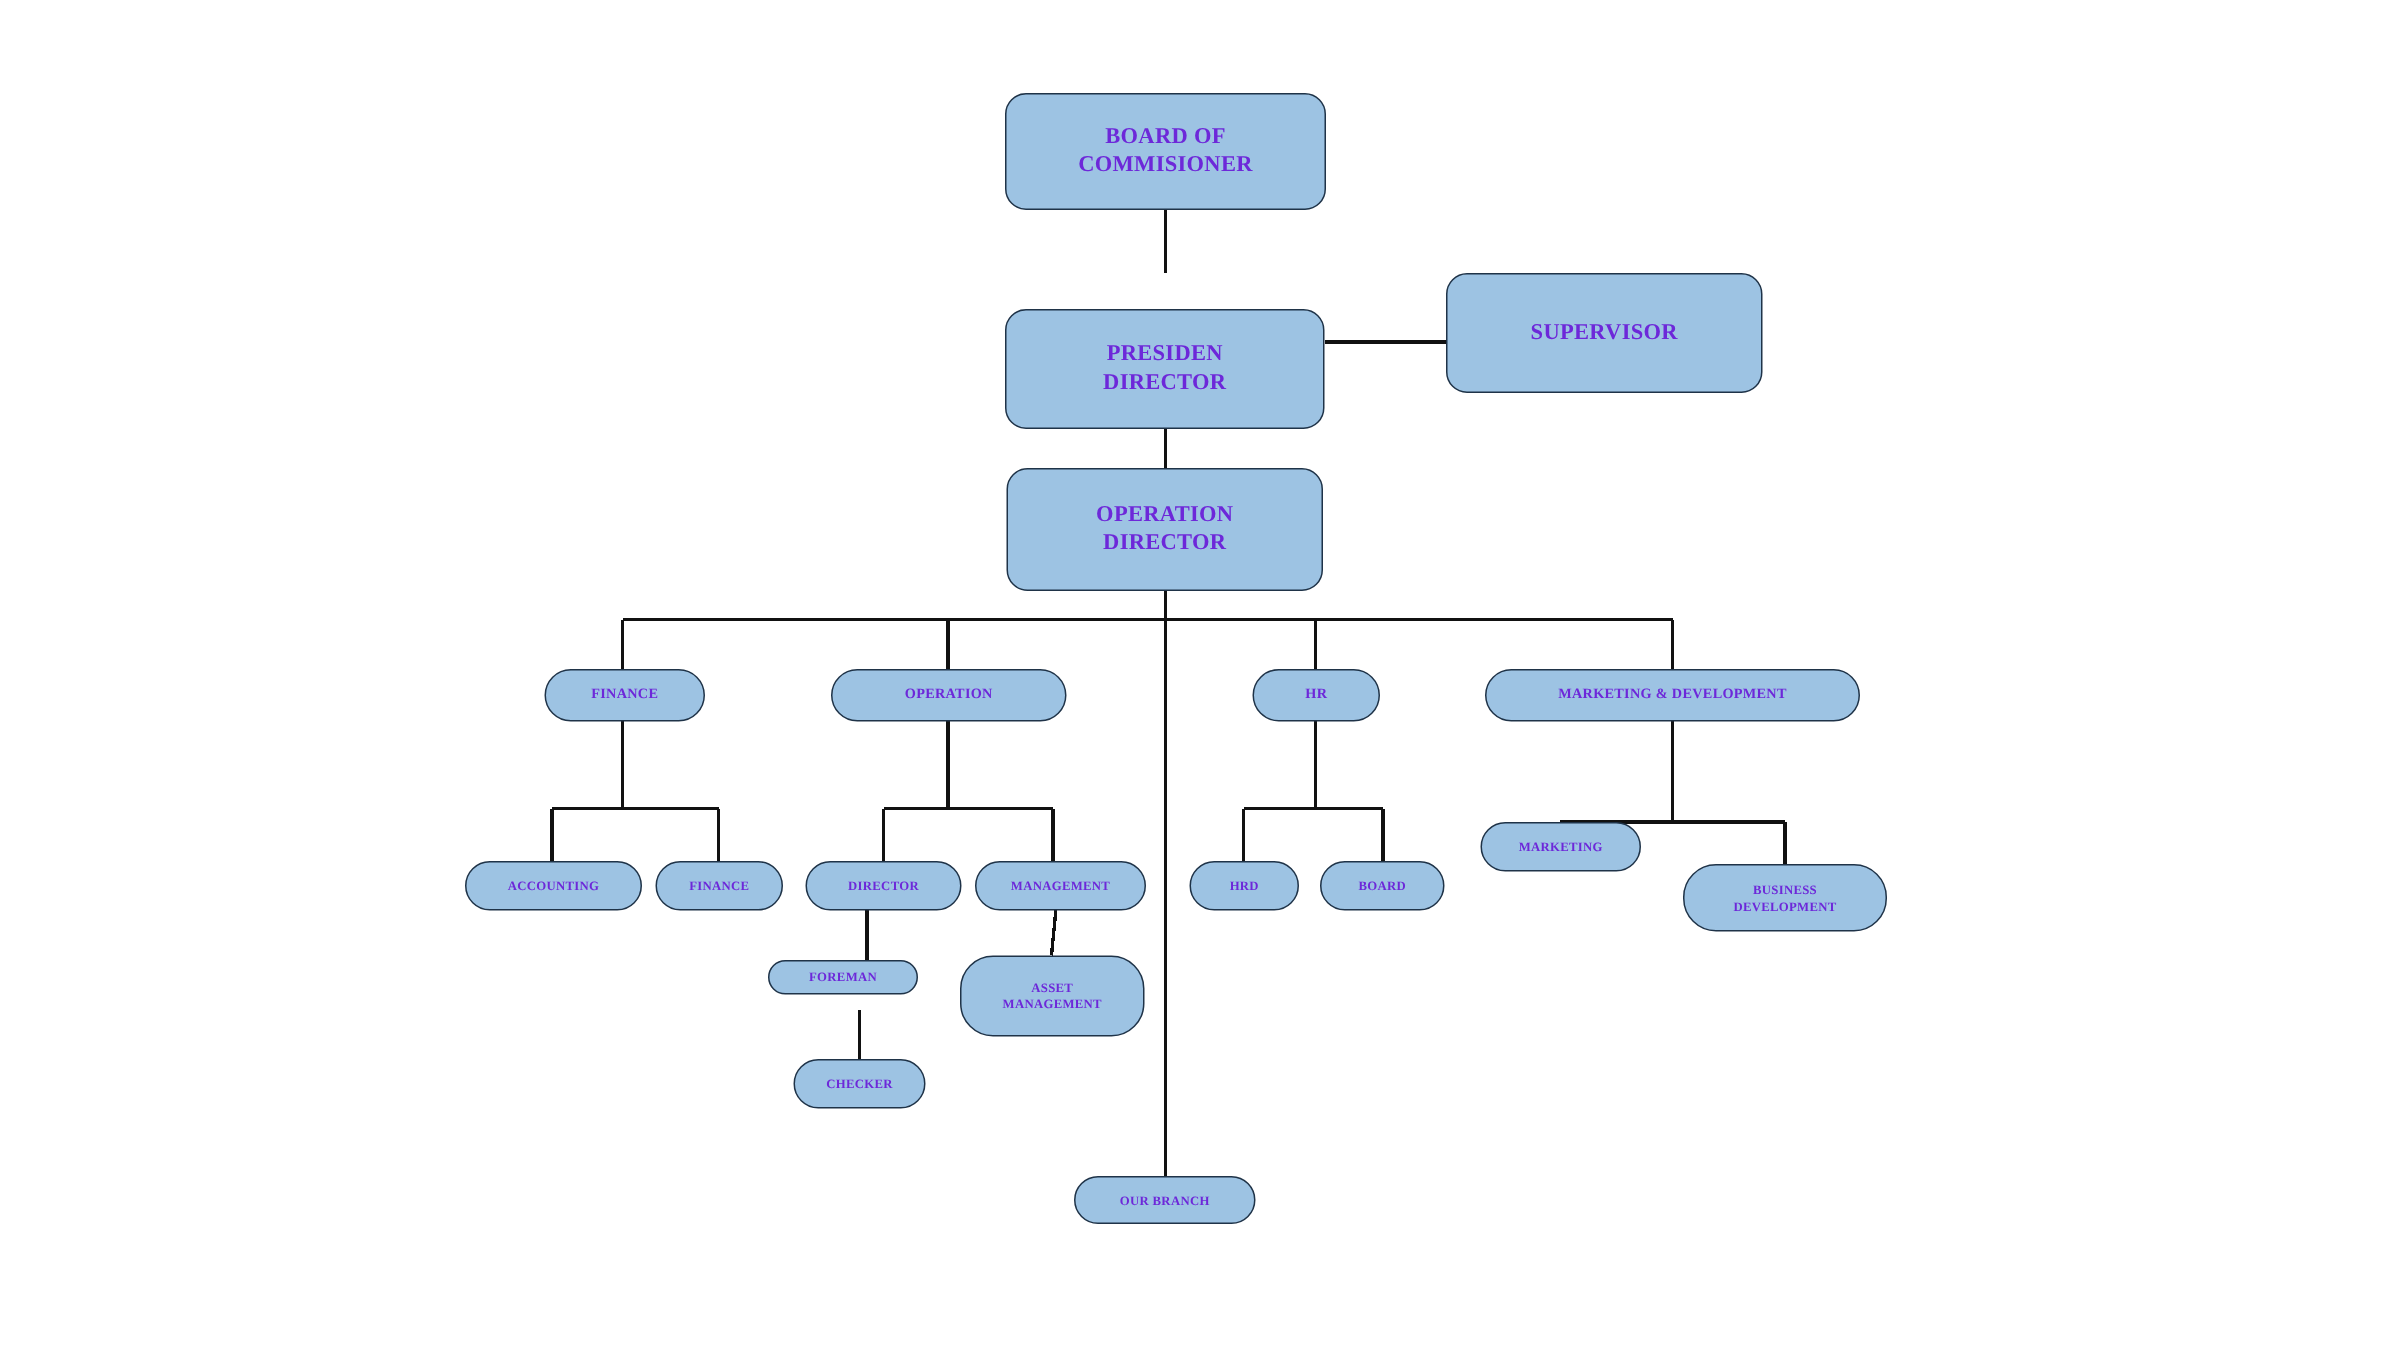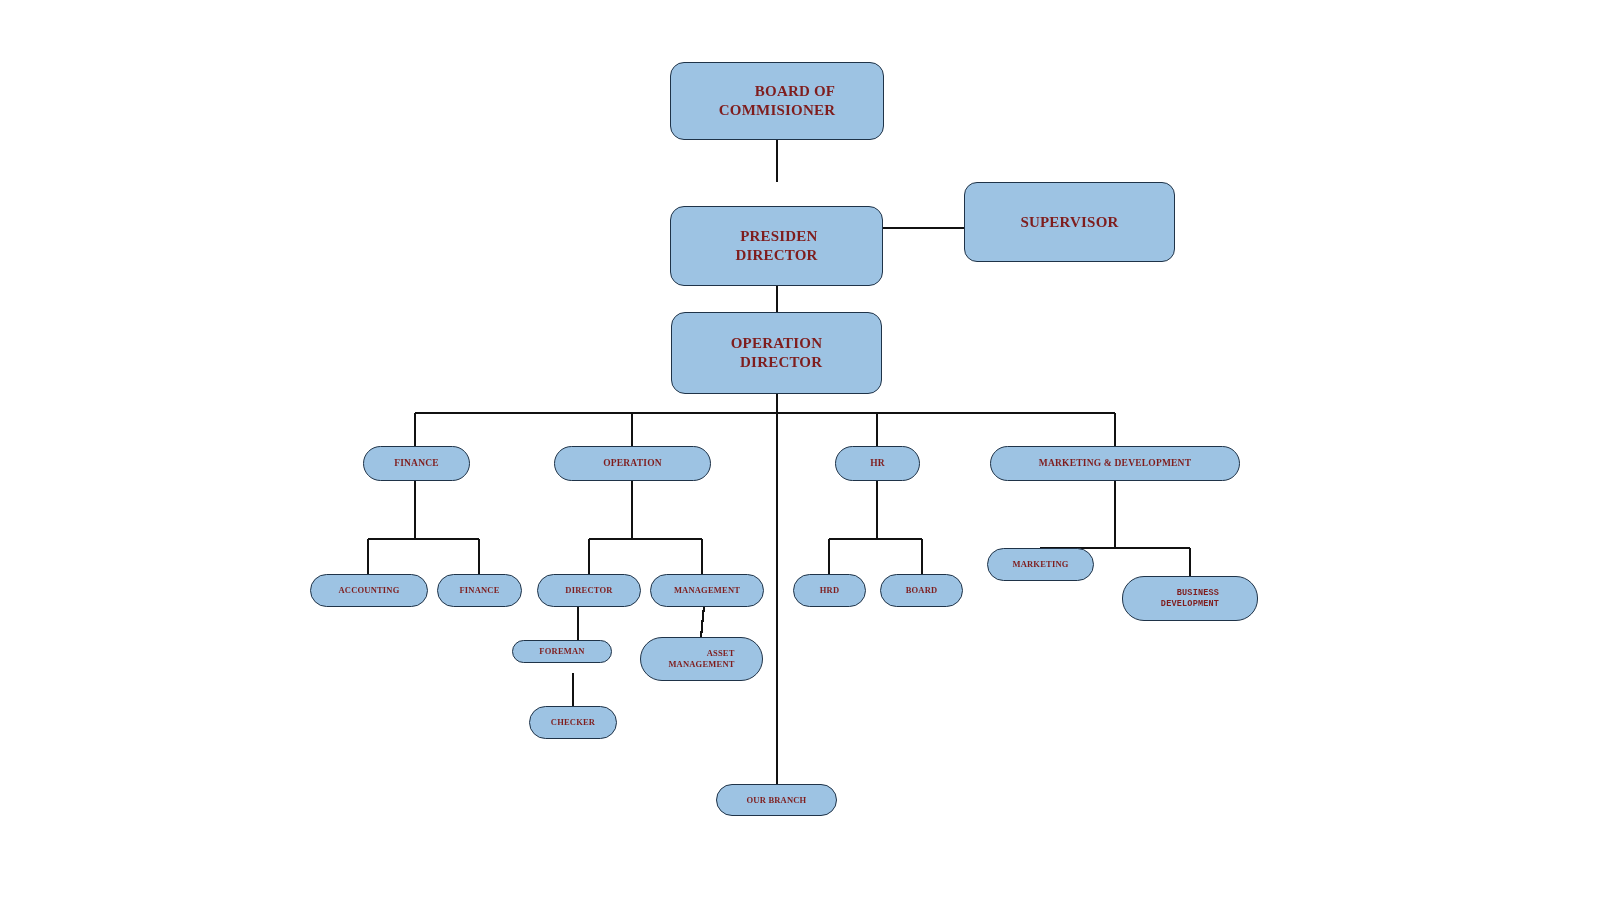--- a/index.html
+++ b/index.html
@@ -9,22 +9,22 @@
     overflow:hidden;position:relative;
   }
   #chart-root{position:absolute;inset:0;}
   svg.connectors{position:absolute;left:0;top:0;width:1600px;height:900px;}
   .node{
     position:absolute;
     background:#9DC3E3;
     border:1.6px solid #1F3348;
     box-sizing:border-box;
     display:flex;align-items:center;justify-content:center;
-    text-align:right;
-    color:#7f1d1d;
+    text-align:center;
+    color:#6d28d9;
     font-weight:bold;
     letter-spacing:.2px;
     line-height:1.25;
     user-select:none;
   }
   .node.lvl-top{border-radius:14px;font-size:15px;}
   .node.lvl-dept{border-radius:999px;font-size:9.5px;}
   .node.lvl-leaf{border-radius:999px;font-size:8.5px;}
   .node.lvl-tall{border-radius:22px;font-size:8.5px;}
   .node span{display:block;white-space:pre-line;}
@@ -79,21 +79,21 @@
   <div class="node lvl-top" style="left:670px;top:62px;width:214px;height:78px;">
     <span>BOARD OF
 COMMISIONER</span>
   </div>
 
   <div class="node lvl-top" style="left:670px;top:182px;width:213px;height:80px;margin-top:24px;">
     <span>PRESIDEN
 DIRECTOR</span>
   </div>
 
-  <div class="node lvl-top" style="left:964px;top:182px;width:211px;height:80px;border-radius:13px;">
+  <div class="node lvl-top" style="left:964px;top:182px;width:211px;height:80px;">
     <span>SUPERVISOR</span>
   </div>
 
   <div class="node lvl-top" style="left:671px;top:312px;width:211px;height:82px;">
     <span>OPERATION
 DIRECTOR</span>
   </div>
 
   <div class="node lvl-dept" style="left:363px;top:446px;width:107px;height:35px;">
     <span>FINANCE</span>
@@ -128,38 +128,38 @@
   </div>
 
   <div class="node lvl-leaf" style="left:512px;top:640px;width:100px;height:23px;">
     <span>FOREMAN</span>
   </div>
 
   <div class="node lvl-leaf" style="left:529px;top:706px;width:88px;height:33px;">
     <span>CHECKER</span>
   </div>
 
-  <div class="node lvl-tall" style="left:640px;top:637px;width:123px;height:44px;">
+  <div class="node lvl-tall" style="left:640px;top:637px;width:123px;height:54px;">
     <span>ASSET
 MANAGEMENT</span>
   </div>
 
   <div class="node lvl-leaf" style="left:793px;top:574px;width:73px;height:33px;">
     <span>HRD</span>
   </div>
 
   <div class="node lvl-leaf" style="left:880px;top:574px;width:83px;height:33px;">
     <span>BOARD</span>
   </div>
 
   <div class="node lvl-leaf" style="left:987px;top:548px;width:107px;height:33px;">
     <span>MARKETING</span>
   </div>
 
-  <div class="node lvl-tall" style="left:1122px;top:576px;width:136px;height:45px;font-family:Liberation Mono, monospace;">
+  <div class="node lvl-tall" style="left:1122px;top:576px;width:136px;height:45px;">
     <span>BUSINESS
 DEVELOPMENT</span>
   </div>
 
   <div class="node lvl-leaf" style="left:716px;top:784px;width:121px;height:32px;">
     <span>OUR BRANCH</span>
   </div>
 
 </div>
 

